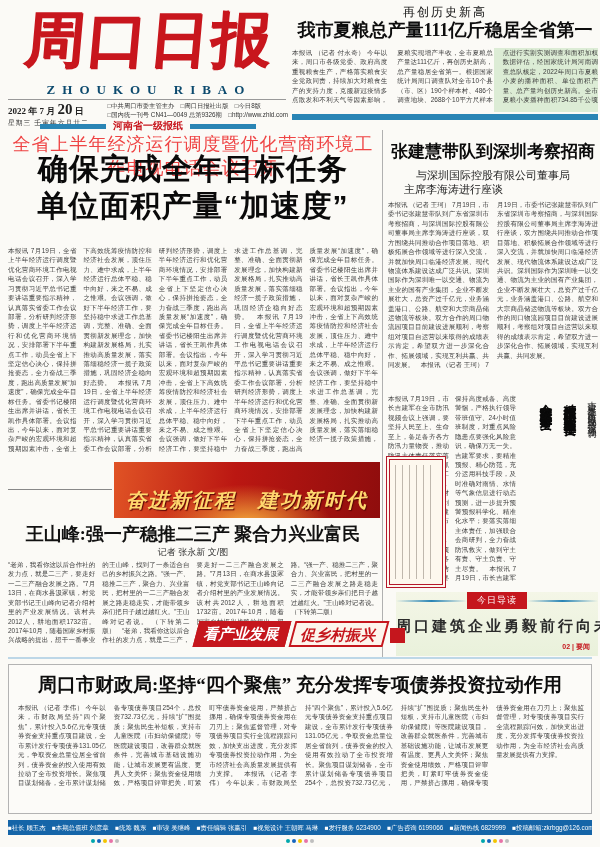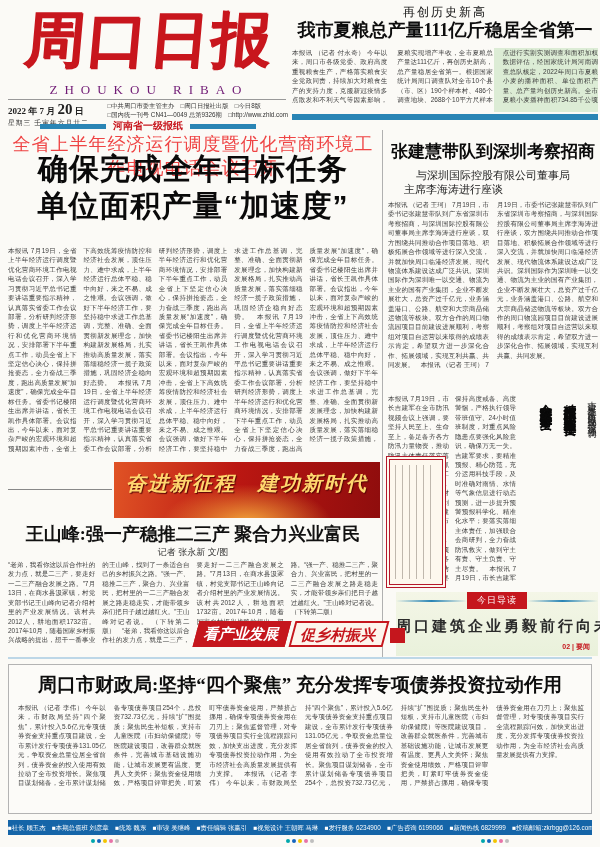--- a/index.html
+++ b/index.html
@@ -4,22 +4,22 @@
 <style>
   html,body{margin:0;padding:0;background:#e8e6e0;}
   #page{position:relative;width:600px;height:847px;background:#fbfaf6;overflow:hidden;
         font-family:"Liberation Sans",sans-serif;color:#2e2e2e;}
   .abs{position:absolute;box-sizing:border-box;}
   .body-text{font-size:6.5px;line-height:1.45;text-align:justify;color:#3c3c3c;overflow:hidden;}
   
   #mast-title{left:14px;top:-2px;width:270px;height:84px;font-size:60px;font-weight:900;
     color:#c8161d;line-height:84px;text-align:center;letter-spacing:2px;transform:skewX(-5deg);
     font-family:"Liberation Serif",serif;text-shadow:1px 1px 0 #c8161d;}
-  #mast-pinyin{left:14px;top:82px;width:270px;font-size:13px;font-weight:normal;letter-spacing:7px;
-    text-align:center;color:#701a75;font-family:"Liberation Serif",serif;}
+  #mast-pinyin{left:14px;top:82px;width:270px;font-size:13px;font-weight:bold;letter-spacing:7px;
+    text-align:center;color:#0c4a6e;font-family:"Liberation Serif",serif;}
   #mast-rule{left:8px;top:99px;width:278px;border-top:1px solid #999;}
   #dateline{left:8px;top:101px;width:280px;height:17px;display:flex;}
   #date-left{width:112px;}
   #date-l1{font-size:9px;font-weight:bold;font-family:"Liberation Serif",serif;color:#222;white-space:nowrap;}
   #date-l1 .day{font-size:15px;}
   #date-l2{font-size:6.8px;color:#333;letter-spacing:1px;white-space:nowrap;}
   #date-right{flex:1;font-size:6.3px;color:#333;line-height:1.45;white-space:nowrap;}
   #grade{left:8px;top:119px;width:280px;display:flex;align-items:center;justify-content:center;gap:7px;}
   .grade-bar{width:66px;height:5px;background:#2a85b5;}
   #grade-text{font-size:10px;font-weight:bold;color:#c8161d;white-space:nowrap;text-align:right;}
@@ -40,21 +40,21 @@
   #main-h1{top:149px;} #main-h2{top:186px;}
   #main-subhead{left:8px;top:225px;width:370px;font-size:13px;text-align:center;color:#222;
     font-family:"Liberation Serif",serif;}
   #main-body{left:8px;top:246px;width:370px;height:216px;column-count:5;column-gap:7px;}
   #left-hr{left:8px;top:489px;width:104px;border-top:1px solid #888;}
   
   #banner{left:114px;top:462px;width:266px;height:56px;
     background:radial-gradient(ellipse at 50% 110%, #f4a83a 0%, rgba(244,168,58,0) 45%),
                linear-gradient(97deg,#e05325 0%,#bb1712 45%,#8f0d0d 100%);
     display:flex;align-items:flex-end;justify-content:center;}
-  #banner-text{font-size:20px;font-weight:900;font-style:italic;color:#ffd76e;padding-bottom:21px;
+  #banner-text{font-size:20px;font-weight:900;font-style:italic;color:#ffd76e;padding-bottom:4px;
     letter-spacing:2px;text-shadow:1px 1px 1px #5a0505;font-family:"Liberation Serif",serif;white-space:nowrap;}
   
   #wang-headline{left:8px;top:522px;width:370px;font-size:18px;font-weight:bold;text-align:center;
     color:#111;font-family:"Liberation Serif",serif;white-space:nowrap;}
   #wang-byline{left:8px;top:546px;width:370px;font-size:9px;text-align:center;color:#333;}
   #wang-body{left:8px;top:560px;width:370px;height:92px;column-count:4;column-gap:7px;}
   .tag{height:26px;line-height:24px;text-align:center;font-weight:bold;font-size:15px;
     transform:skewX(-15deg);font-family:"Liberation Serif",serif;white-space:nowrap;}
   #tag1{left:196px;top:621px;width:92px;background:#c5161d;color:#fff;border:1px solid #c5161d;}
   #tag2{left:292px;top:621px;width:94px;background:#fdf4ec;color:#c5161d;border:2px solid #c5161d;}

